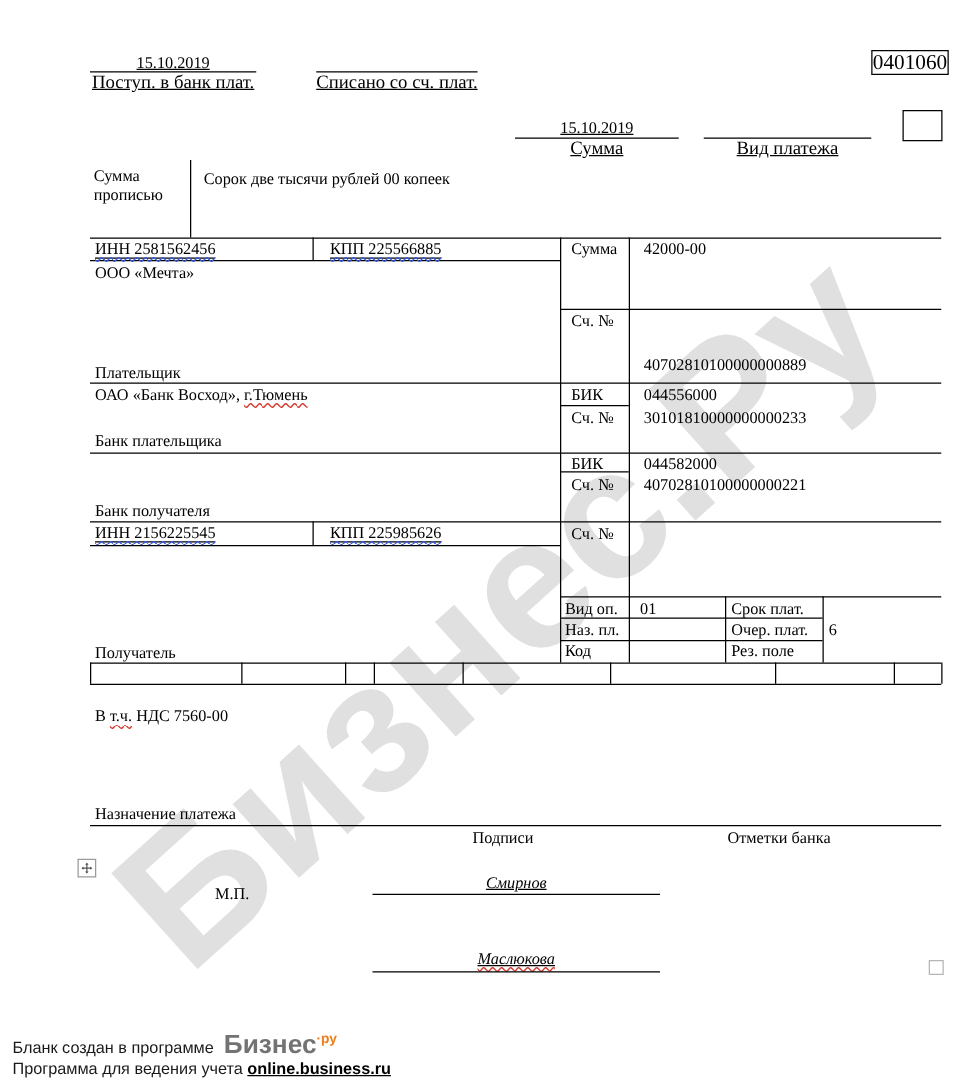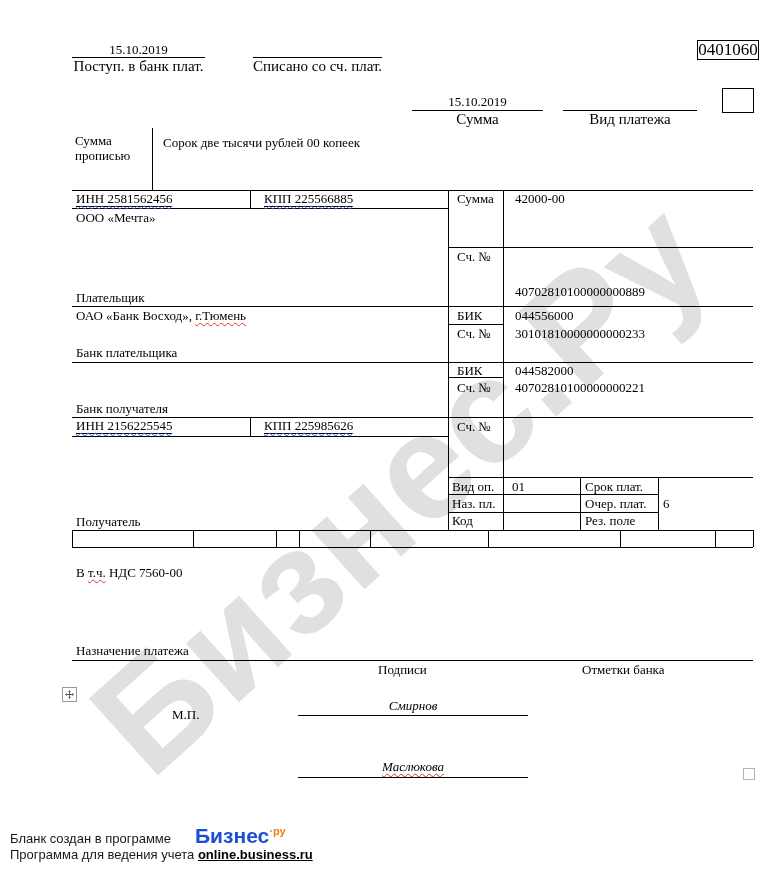--- a/index.html
+++ b/index.html
@@ -4,38 +4,38 @@
 <style>
   html,body{margin:0;padding:0;background:#fff;}
   .page{position:relative;width:780px;height:869px;background:#ffffff;overflow:hidden;
         font-family:"Liberation Serif","DejaVu Serif",serif;color:#000;}
   .layer{position:absolute;inset:0;z-index:1;}
   .wm{position:absolute;left:400px;top:488px;transform:translate(-50%,-50%) rotate(-42deg);
       font-family:"Liberation Sans","DejaVu Sans",sans-serif;font-weight:bold;
       font-size:150px;color:#e0e0e0;white-space:nowrap;z-index:0;letter-spacing:1px;}
   .t{position:absolute;font-size:13px;line-height:14px;white-space:nowrap;}
   .sm{font-size:15px;line-height:12px;}
-  .ctr{text-align:center;}
+  .ctr{text-align:center;text-decoration:underline;}
   .b{font-weight:bold;}
   .it{font-style:italic;}
   .hl{position:absolute;height:0;border-top:1px solid #000;}
   .vl{position:absolute;width:0;border-left:1px solid #000;}
   .box{position:absolute;border:1.5px solid #000;display:flex;align-items:center;justify-content:center;}
   .box-thin{position:absolute;border:1px solid #000;}
   .u-blue{border-bottom:1px solid #000;text-decoration-line:underline;text-decoration-style:wavy;
           text-decoration-color:#3b5bd6;text-decoration-thickness:1px;text-underline-offset:2px;}
   .wavy-red{text-decoration-line:underline;text-decoration-style:wavy;
           text-decoration-color:#d23b2f;text-decoration-thickness:1px;text-underline-offset:2px;}
   .handle{position:absolute;left:62px;top:687px;width:13px;height:13px;border:1px solid #9a9a9a;
           display:flex;align-items:center;justify-content:center;background:#fff;}
   .marker{position:absolute;left:743px;top:768px;width:10px;height:10px;border:1px solid #b5b5b5;}
   .footer{position:absolute;left:10px;top:828px;font-family:"Liberation Sans","DejaVu Sans",sans-serif;
           font-size:13px;line-height:15px;color:#1a1a1a;}
   .frow{display:flex;align-items:baseline;}
-  .logo{font-weight:bold;font-size:21px;color:#1d4ed8;margin-left:24px;letter-spacing:0;}
+  .logo{font-weight:bold;font-size:21px;color:#737373;margin-left:8px;letter-spacing:0;}
   .logo-sup{font-weight:bold;font-size:11px;color:#ee7d18;position:relative;top:-8px;}
   .link{font-weight:bold;text-decoration:underline;color:#000;}
 </style>
 </head>
 <body>
 
 <div class="page">
 
   <div class="wm">Бизнес.Ру</div>
 

